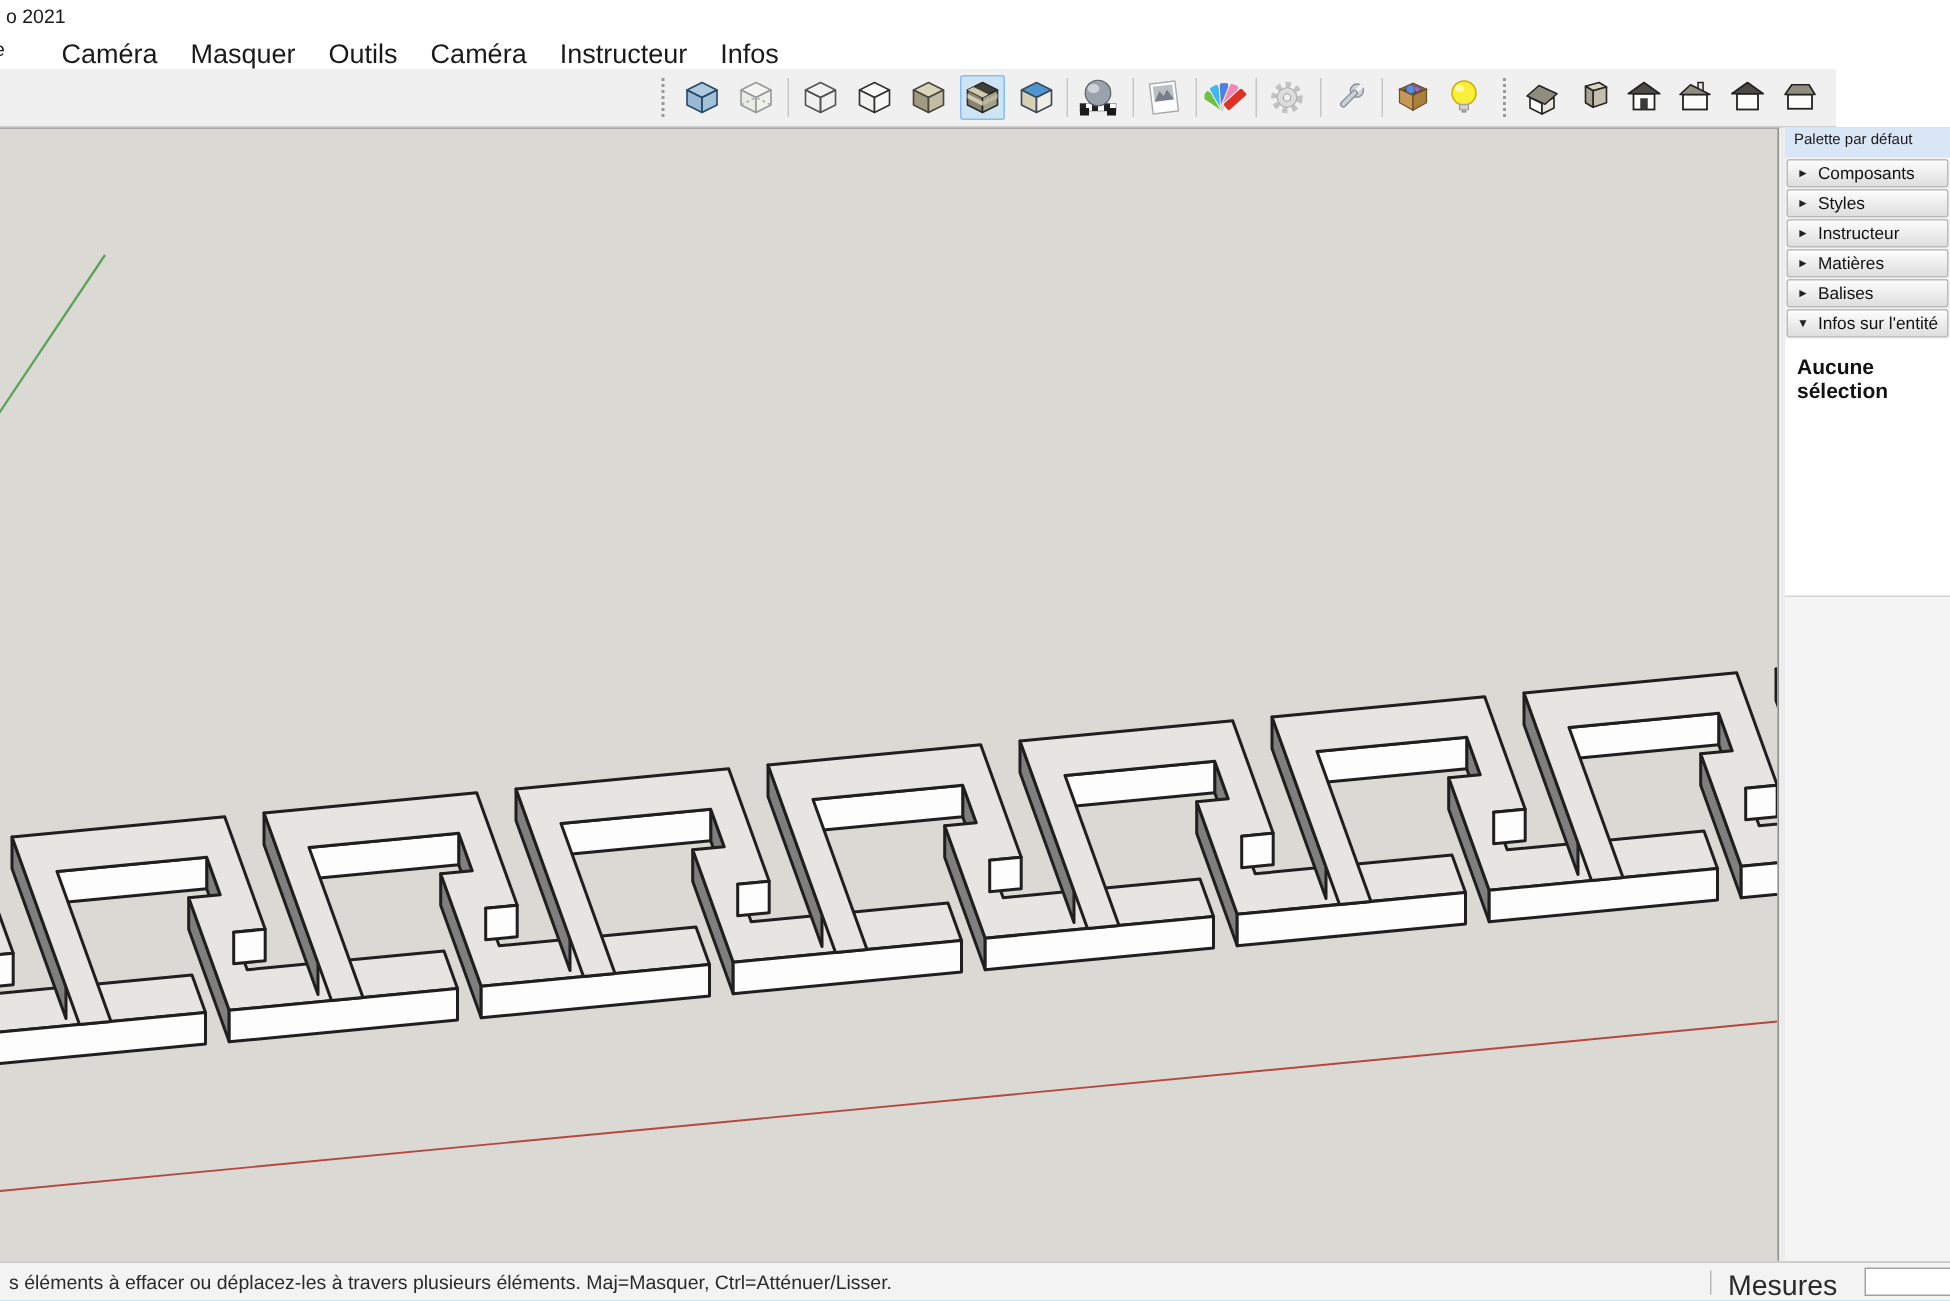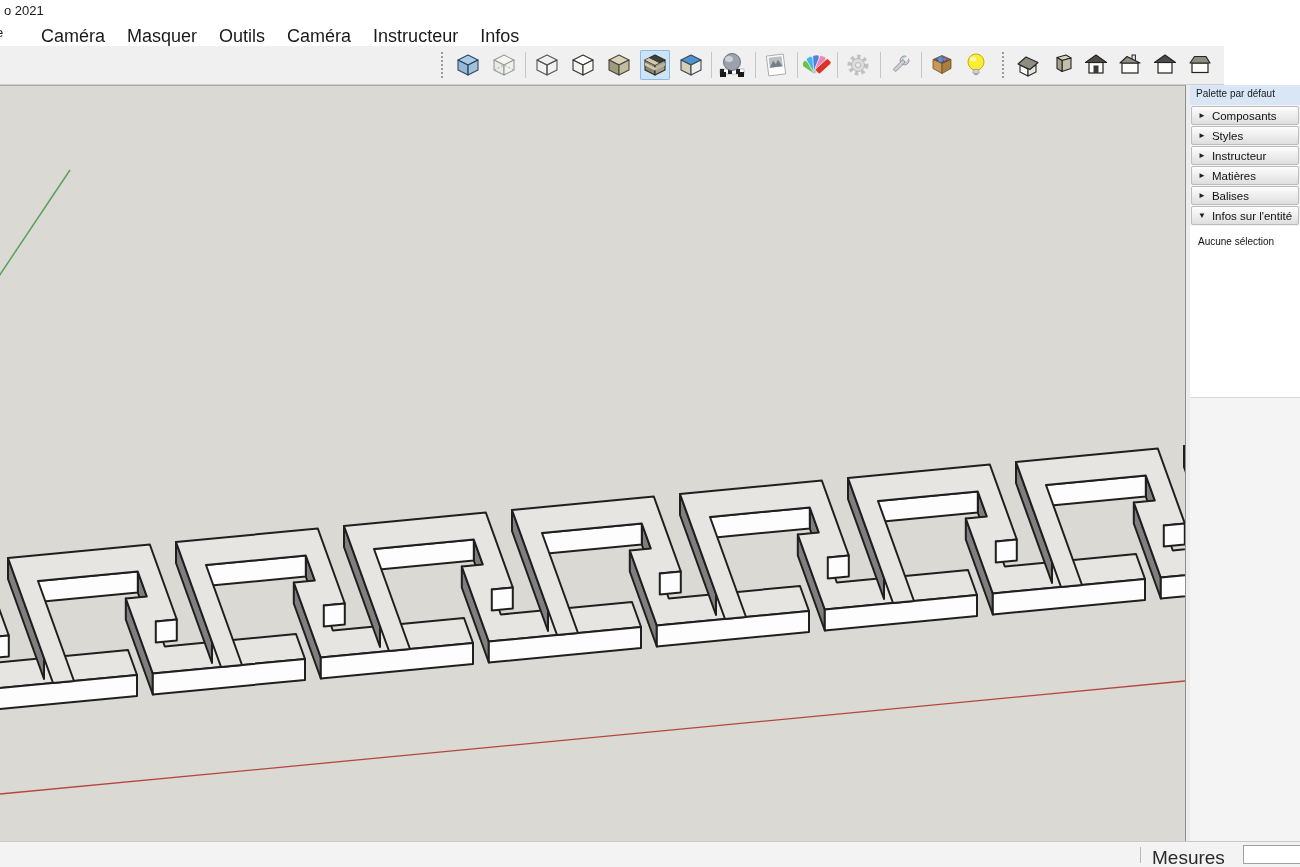--- a/index.html
+++ b/index.html
@@ -28,21 +28,21 @@
 
   #splitter { position:absolute; left:1185px; top:85px; width:5px; height:756px; background:#ececec; border-left:1px solid #8f8f8f; }
 
   #panel { position:absolute; left:1190px; top:85px; width:110px; height:756px; background:#f4f4f4; }
   #tray-title { height:20px; background:#d9e6f5; font-size:10px; color:#1a1a1a; padding:3px 0 0 6px; }
   .tray-sec { height:19px; margin:1px 1px 1px 1px; background:linear-gradient(#fdfdfd,#dedede);
     border:1px solid #bcbcbc; border-radius:2px; font-size:11.5px; color:#111;
     display:flex; align-items:center; padding-left:6px; cursor:default; }
   .tray-sec .arr { font-size:8px; margin-right:6px; color:#222; }
   #entity-body { background:#ffffff; height:172px; border-bottom:1px solid #d6d6d6; }
-  #entity-msg { font-size:10px; font-weight:normal; color:#111; padding:10px 0 0 8px; }
+  #entity-msg { font-size:14px; font-weight:bold; color:#111; padding:10px 0 0 8px; }
 
   #statusbar { position:absolute; left:0; top:841px; width:1300px; height:26px; background:#f3f3f3; border-top:1px solid #c9c9c9; }
   #status-hint { position:absolute; left:6px; top:5px; font-size:13px; color:#2a2a2a; white-space:nowrap; }
   #meas-sep { position:absolute; left:1140px; top:5px; width:1px; height:16px; background:#b9b9b9; }
   #meas-label { position:absolute; left:1152px; top:5px; font-size:19px; color:#2a2a2a; }
   #meas-input { position:absolute; left:1243px; top:3px; width:70px; height:19px; border:1px solid #a0a0a0;
     background:#fff; font-size:12px; font-family:"Liberation Sans", sans-serif; padding:0 4px; }
 </style>
 </head>
 <body>
@@ -348,18 +348,19 @@
           <span class="arr">▼</span>
           <span>Infos sur l'entité</span>
         </div>
       </div>
     <div id="entity-body">
       <div id="entity-msg">Aucune sélection</div>
     </div>
   </div>
 
   <div id="statusbar">
+    <span id="status-hint">s éléments à effacer ou déplacez-les à travers plusieurs éléments. Maj=Masquer, Ctrl=Atténuer/Lisser.</span>
     <div id="meas-sep"></div>
     <span id="meas-label">Mesures</span>
     <input id="meas-input" value="" style="">
   </div>
 
 </div>
 
 </body></html>

